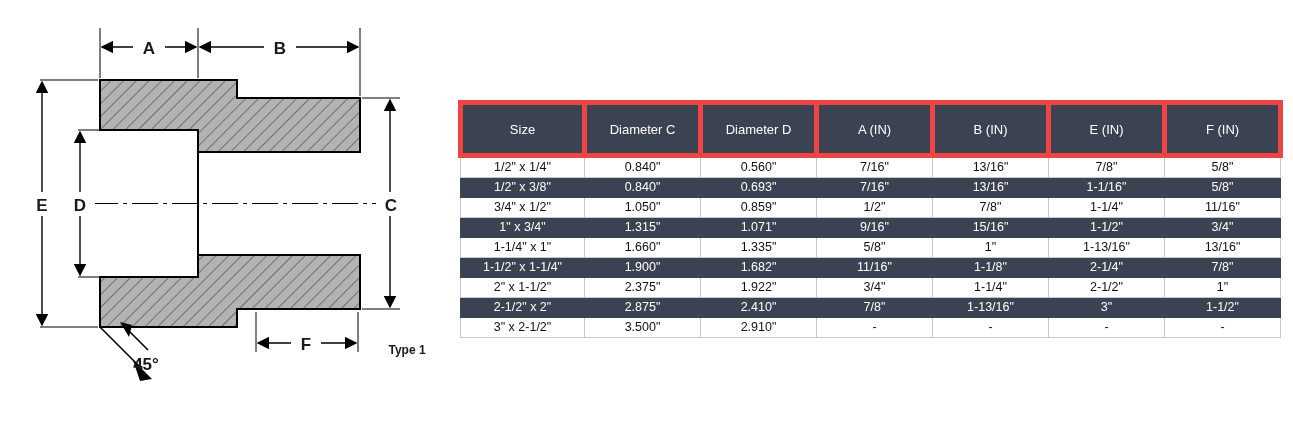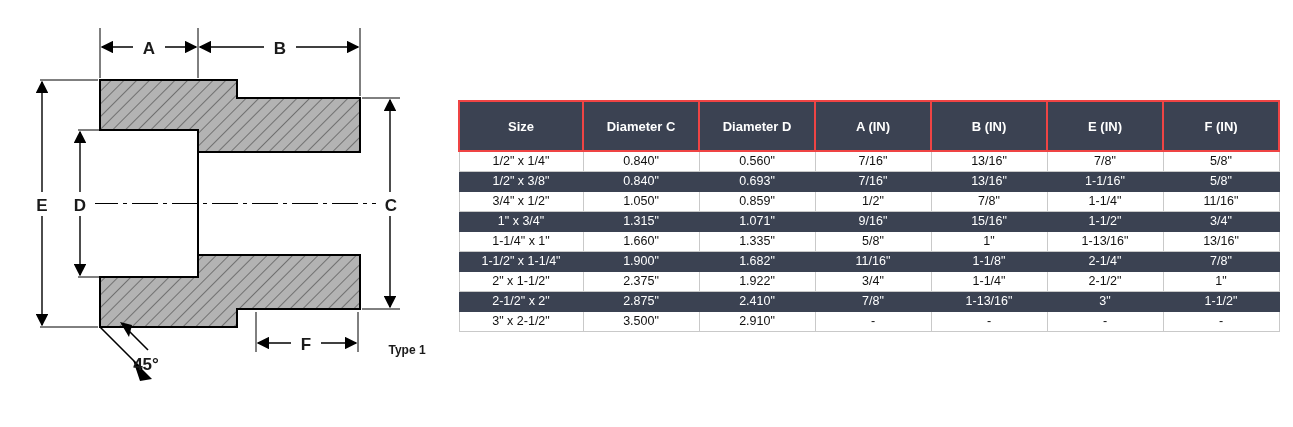--- a/index.html
+++ b/index.html
@@ -59,24 +59,24 @@
   table.spec {
     border-collapse: collapse;
     width: 820px;
     font-size: 12.5px;
     color: #111;
     table-layout: fixed;
   }
   table.spec th {
     background: #3b4252;
     color: #ffffff;
-    font-weight: bold;
+    font-weight: normal;
     font-size: 13px;
     height: 46px;
-    border: 2px solid #ef4444;
+    border: 5px solid #ef4444;
     text-align: center;
     vertical-align: middle;
   }
   table.spec td {
     height: 19px;
     line-height: 19px;
     text-align: center;
     vertical-align: middle;
     border-left: 1px solid #ffffff;
     border-right: 1px solid #ffffff;

